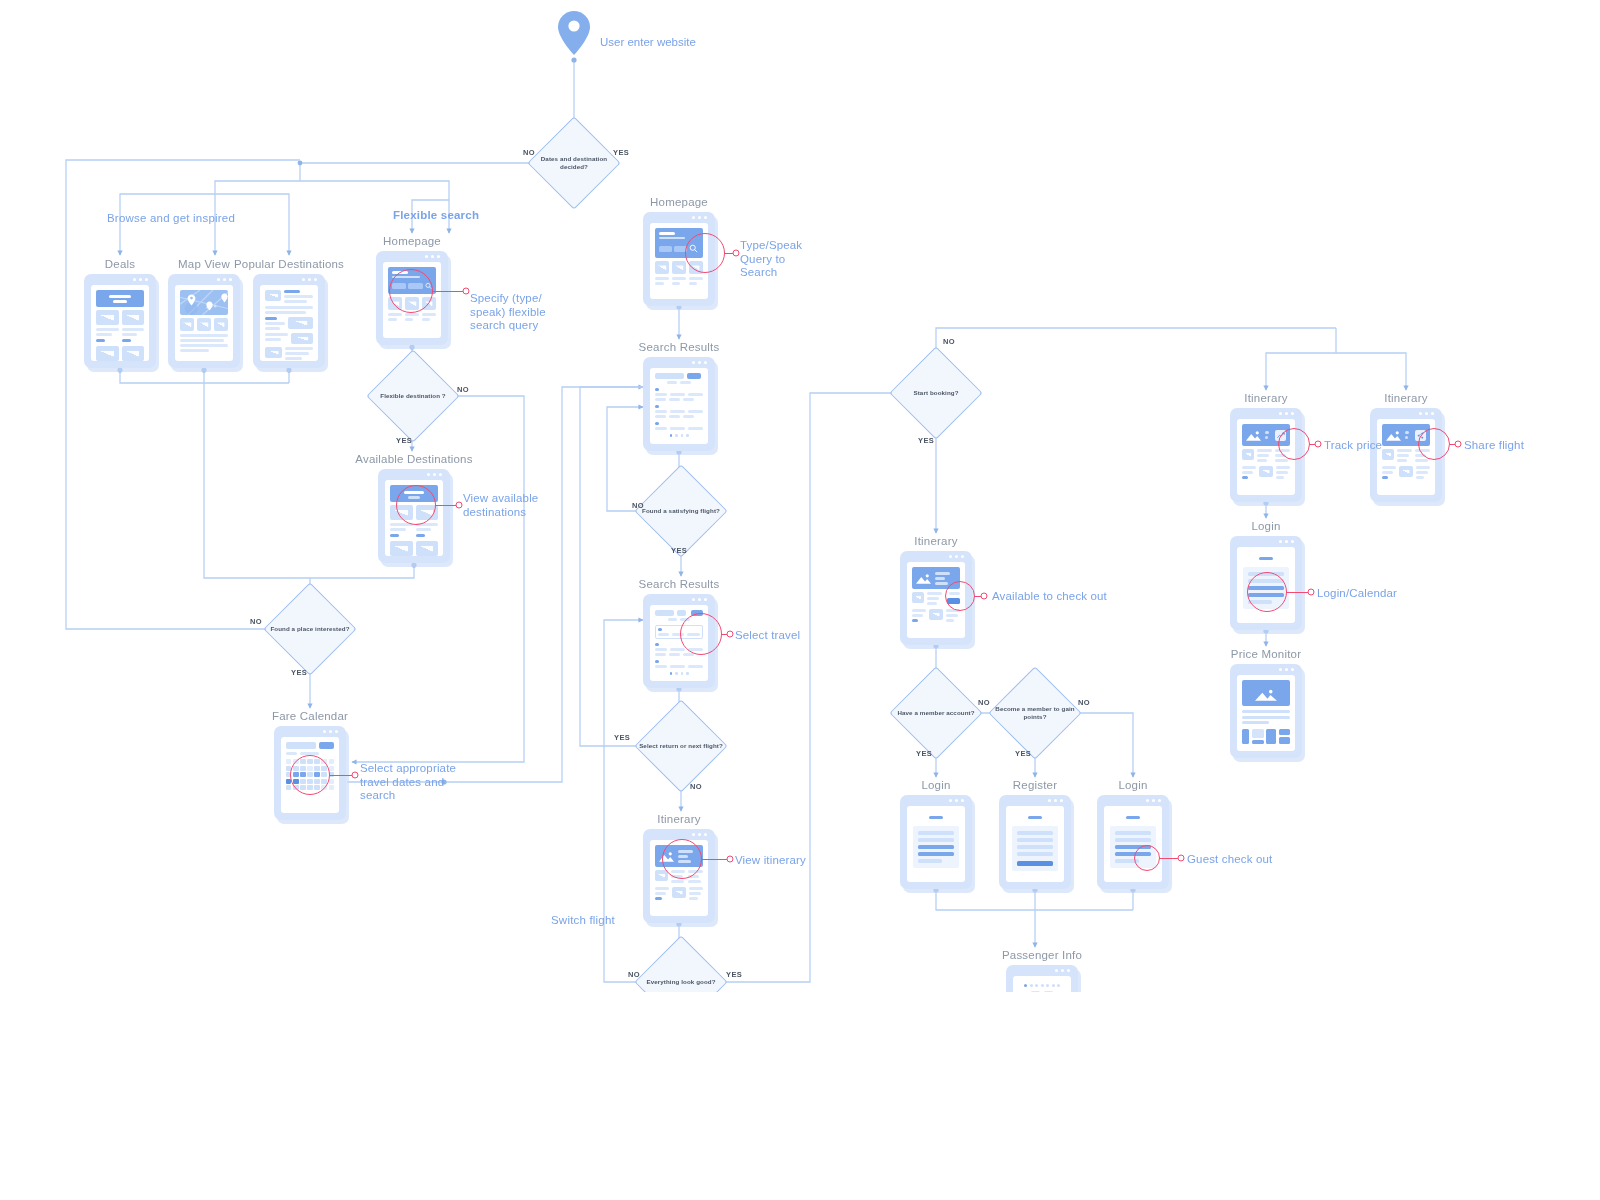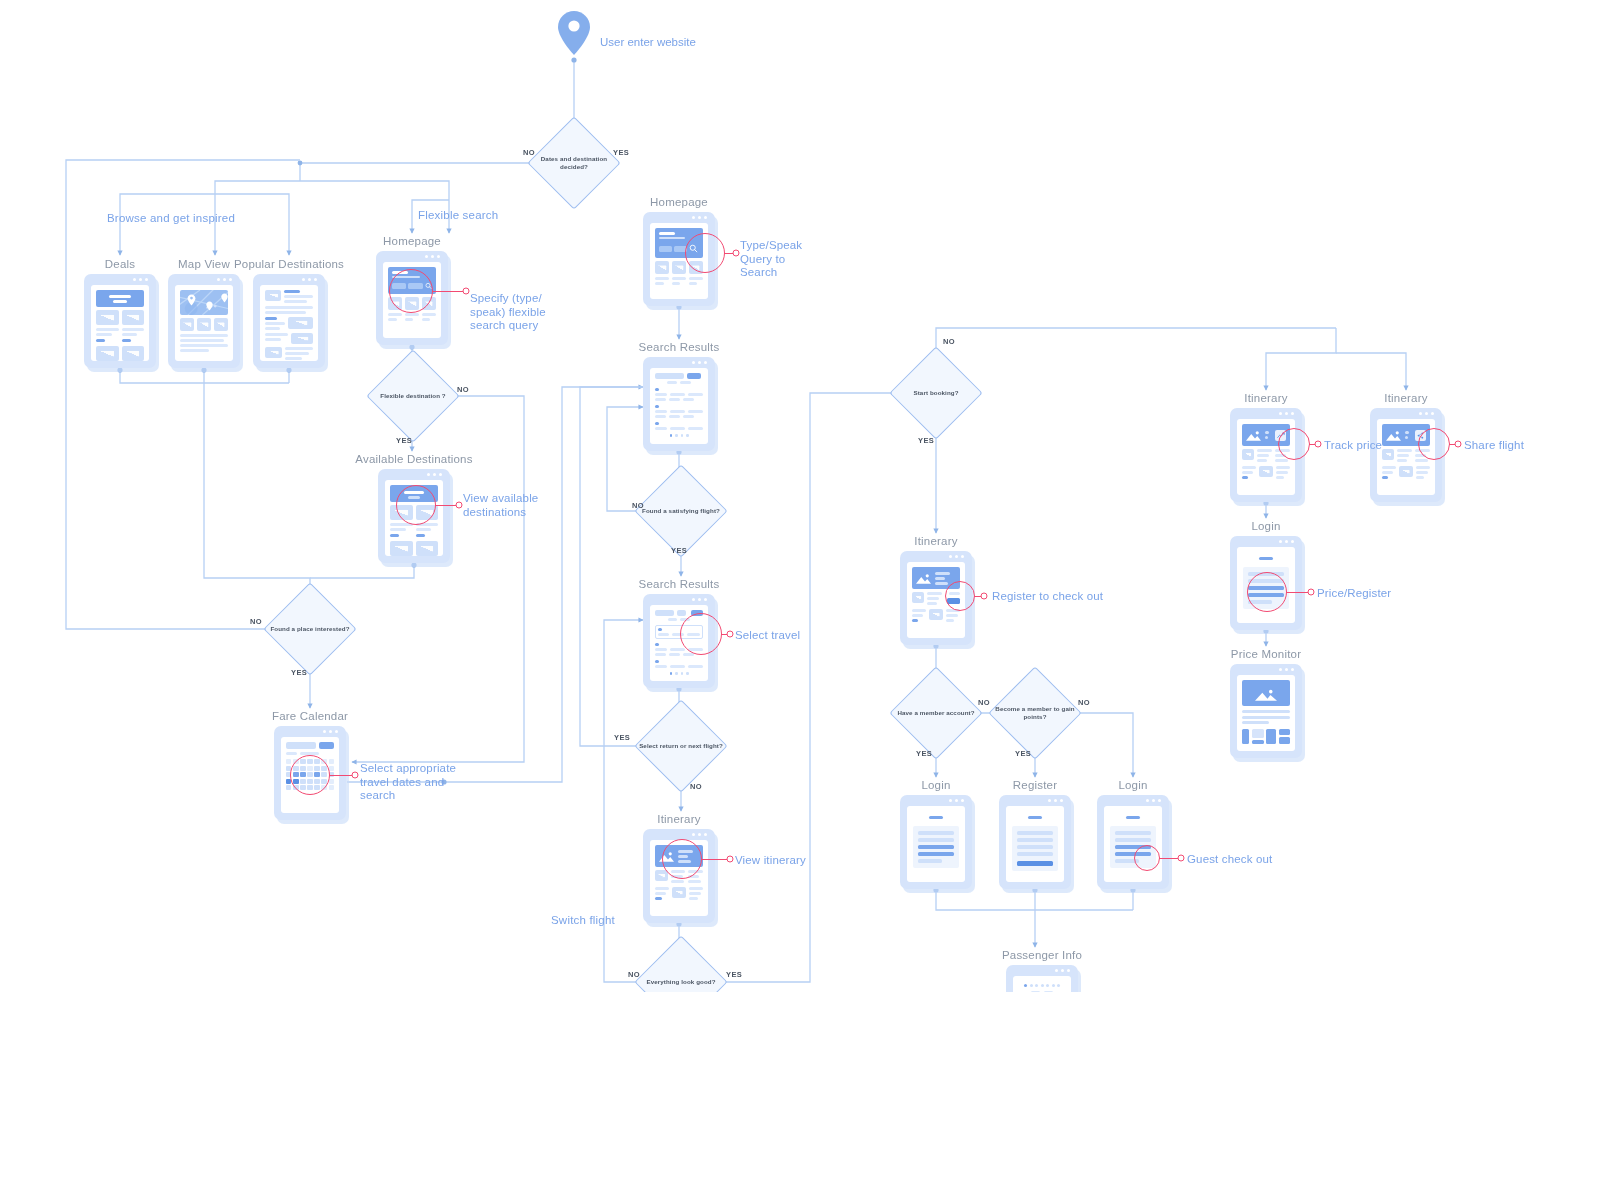--- a/index.html
+++ b/index.html
@@ -282,21 +282,21 @@
 
   <div class="node" style="left:574px;top:10px;">
     <svg class="pin" viewBox="0 0 34 46">
       <path d="M17,1 C8.2,1 1,8.2 1,17 C1,28 17,45 17,45 C17,45 33,28 33,17 C33,8.2 25.8,1 17,1 Z" fill="#85aeec"></path>
       <circle cx="17" cy="16" r="5.6" fill="#ffffff"></circle>
     </svg>
   </div>
   <div class="start-label" style="left:600px;top:36px;">User enter website</div>
 
   <div class="branch-label" style="left:107px;top:212px;">Browse and get inspired</div>
-  <div class="branch-label" style="left:418px;top:209px;">Flexible search</div>
+  <div class="branch-label" style="left:393px;top:209px;font-weight:bold;">Flexible search</div>
   <div class="branch-label" style="left:551px;top:914px;">Switch flight</div>
 
   <div class="diamond" style="left:574px;top:163px;"></div>
   <div class="diamond-txt" style="left:574px;top:163px;">Dates and
 destination
 decided?</div>
 
   <div class="diamond" style="left:413px;top:396px;"></div>
   <div class="diamond-txt" style="left:413px;top:396px;">Flexible
 destination
@@ -1201,35 +1201,35 @@
   <div class="callout-text" style="left:735px;top:629px;">Select travel</div>
 
   <div class="ring" style="left:682px;top:859px;width:38px;height:38px;"></div>
   <div class="leader" style="left:701px;top:859px;width:29px;"></div>
   <div class="leader-dot" style="left:730px;top:859px;"></div>
   <div class="callout-text" style="left:735px;top:854px;">View itinerary</div>
 
   <div class="ring" style="left:960px;top:596px;width:28px;height:28px;"></div>
   <div class="leader" style="left:974px;top:596px;width:10px;"></div>
   <div class="leader-dot" style="left:984px;top:596px;"></div>
-  <div class="callout-text" style="left:992px;top:590px;">Register to check out</div>
+  <div class="callout-text" style="left:992px;top:590px;">Available to check out</div>
 
   <div class="ring" style="left:1147px;top:858px;width:24px;height:24px;"></div>
   <div class="leader" style="left:1159px;top:858px;width:22px;"></div>
   <div class="leader-dot" style="left:1181px;top:858px;"></div>
   <div class="callout-text" style="left:1187px;top:853px;">Guest check out</div>
 
   <div class="ring" style="left:1294px;top:444px;width:30px;height:30px;"></div>
   <div class="leader" style="left:1309px;top:444px;width:9px;"></div>
   <div class="leader-dot" style="left:1318px;top:444px;"></div>
   <div class="callout-text" style="left:1324px;top:439px;">Track price</div>
 
   <div class="ring" style="left:1434px;top:444px;width:30px;height:30px;"></div>
   <div class="leader" style="left:1449px;top:444px;width:9px;"></div>
   <div class="leader-dot" style="left:1458px;top:444px;"></div>
   <div class="callout-text" style="left:1464px;top:439px;">Share flight</div>
 
   <div class="ring" style="left:1267px;top:592px;width:38px;height:38px;"></div>
   <div class="leader" style="left:1286px;top:592px;width:25px;"></div>
   <div class="leader-dot" style="left:1311px;top:592px;"></div>
-  <div class="callout-text" style="left:1317px;top:587px;">Price/Register</div>
+  <div class="callout-text" style="left:1317px;top:587px;">Login/Calendar</div>
 
 </div>
 
 </body></html>

